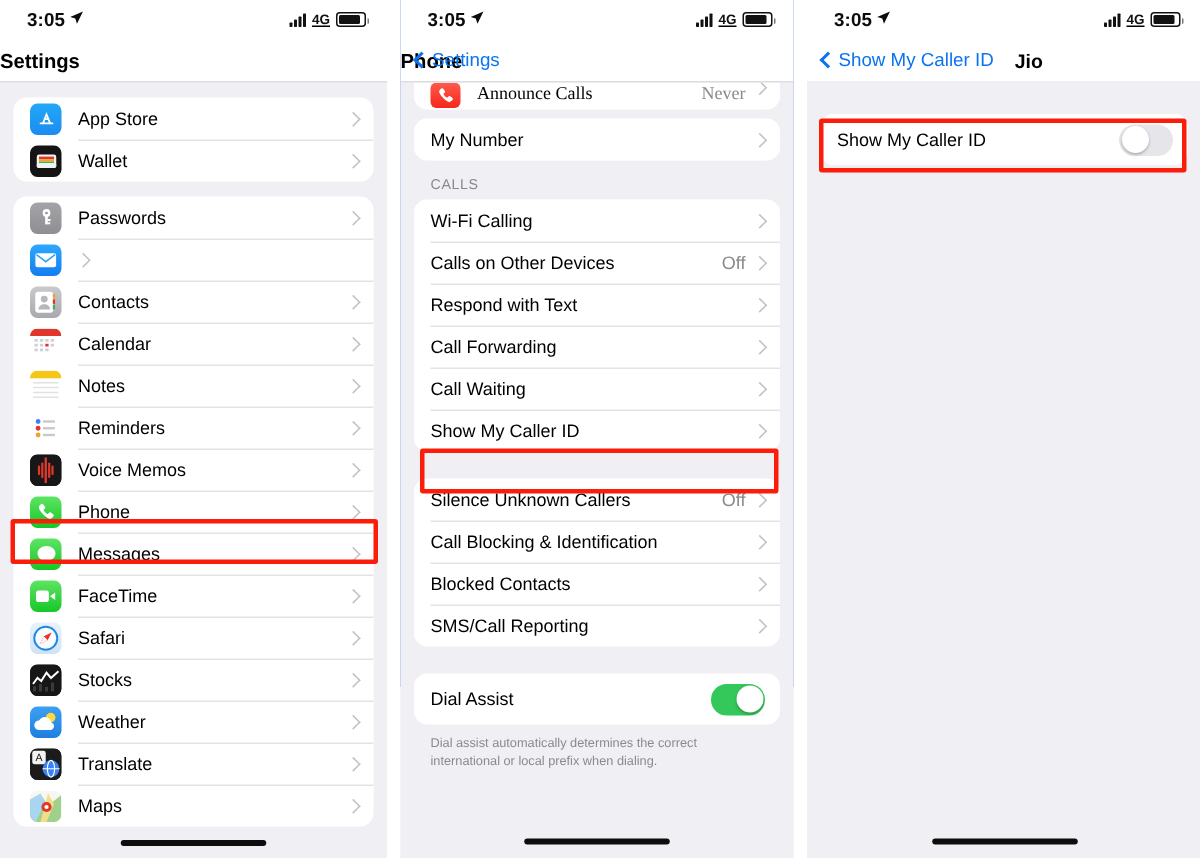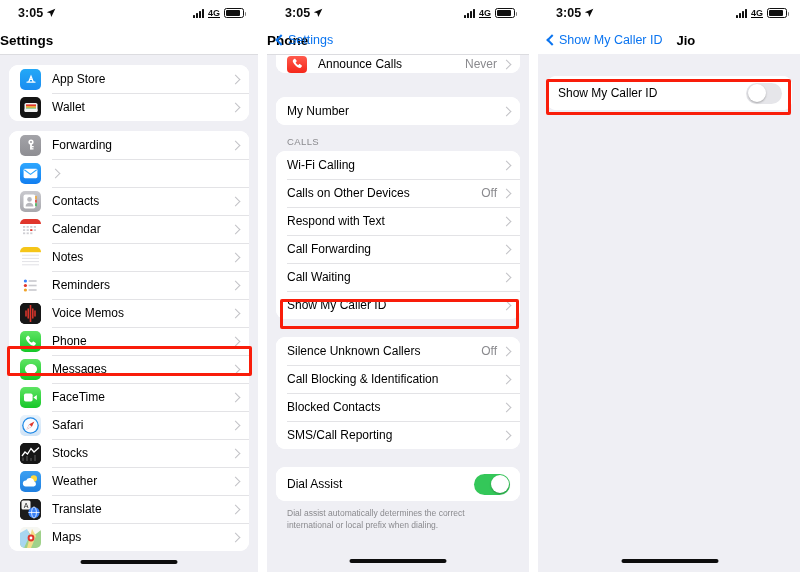--- a/index.html
+++ b/index.html
@@ -205,21 +205,21 @@
         <div class="row">
           <span class="ico ic-pass">
             <svg width="10" height="14" viewBox="0 0 10 14">
                 <circle cx="5" cy="4" r="2.6" fill="#fff"></circle>
                 <rect x="4.1" y="5.6" width="1.8" height="6" fill="#fff"></rect>
                 <rect x="5.9" y="8" width="1.8" height="1.4" fill="#fff"></rect>
                 <rect x="5.9" y="10.2" width="1.6" height="1.3" fill="#fff"></rect>
                 <circle cx="5" cy="4" r="0.9" fill="#8e8e93"></circle>
               </svg>
           </span>
-          <span class="row-label">Forwarding</span>
+          <span class="row-label">Passwords</span>
           <span class="chev-r"></span>
         </div>
 
         <div class="row">
           <span class="ico ic-mail">
             <svg width="15" height="11" viewBox="0 0 15 11">
                 <rect x="0.6" y="0.8" width="13.8" height="9.4" rx="1.4" fill="#fff"></rect>
                 <path d="M1.3 1.8 7.5 6.4 13.7 1.8" stroke="#2ea7ff" stroke-width="1.1" fill="none"></path>
               </svg>
           </span>
@@ -455,33 +455,33 @@
       <span class="nav-back">
         <span class="chev-l"></span>
         <span>Settings</span>
       </span>
       <span class="nav-title">Phone</span>
     </div>
 
     <div class="content">
 
       <div class="group clipped" style="margin-left:9px;margin-right:9px;">
-        <div class="row" style="height:18px;align-items:center;">
+        <div class="row" style="height:18px;align-items:flex-start;font-family:Liberation Serif, serif;">
           <span class="ico ic-announce" style="height:17px;width:20px;border-radius:4px;">
             <svg width="12" height="12" viewBox="0 0 13 13">
                 <path d="M3.3 1.2c.5-.5 1.2-.4 1.6.1l1.1 1.5c.3.4.2 1-.2 1.3l-.6.5c-.2.2-.2.4-.1.6.5 1 1.4 1.9 2.4 2.4.2.1.5.1.6-.1l.5-.6c.3-.4.9-.5 1.3-.2l1.5 1.1c.5.4.6 1.1.1 1.6l-.8.8c-.6.6-1.5.7-2.3.4C6.3 9.8 3.2 6.7 2.1 4.2c-.3-.8-.2-1.7.4-2.3z" fill="#fff"></path>
               </svg>
           </span>
           <span class="row-label">Announce Calls</span>
           <span class="row-value">Never</span>
           <span class="chev-r"></span>
         </div>
       </div>
 
-      <div class="group" style="margin-top:24px;">
+      <div class="group" style="margin-top:6px;">
         <div class="row noicon">
           <span class="row-label">My Number</span>
           <span class="chev-r"></span>
         </div>
       </div>
 
       <div class="sec-hdr">CALLS</div>
 
       <div class="group" style="margin-top:0;">
         <div class="row noicon">

